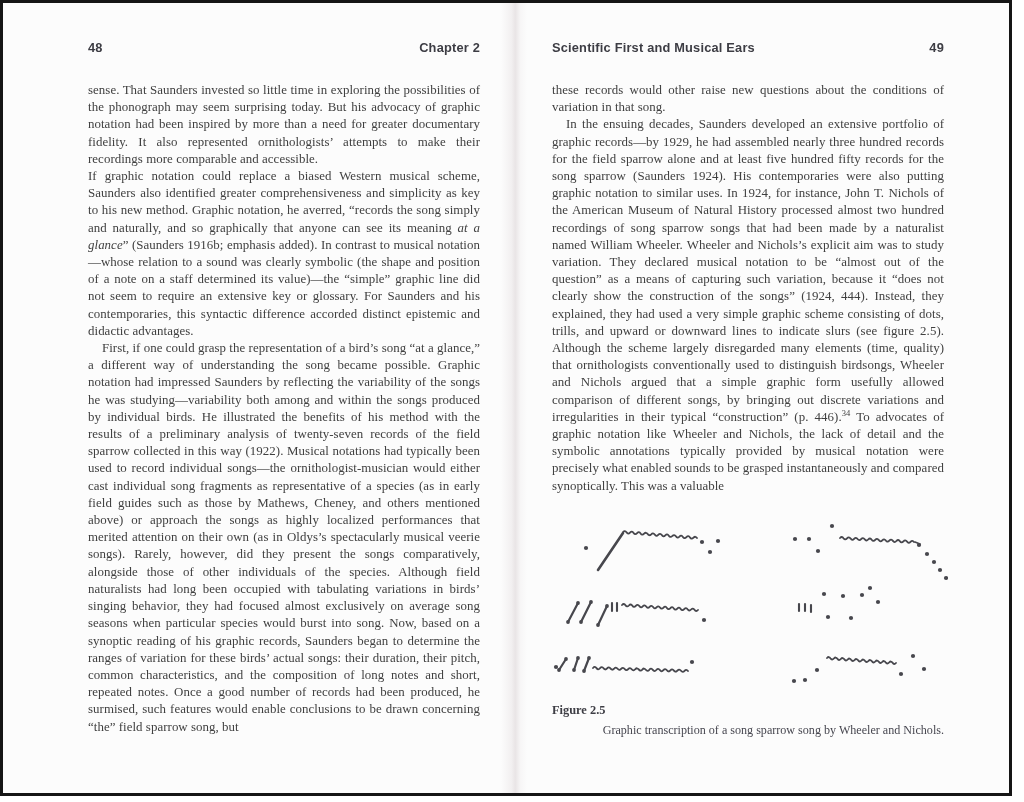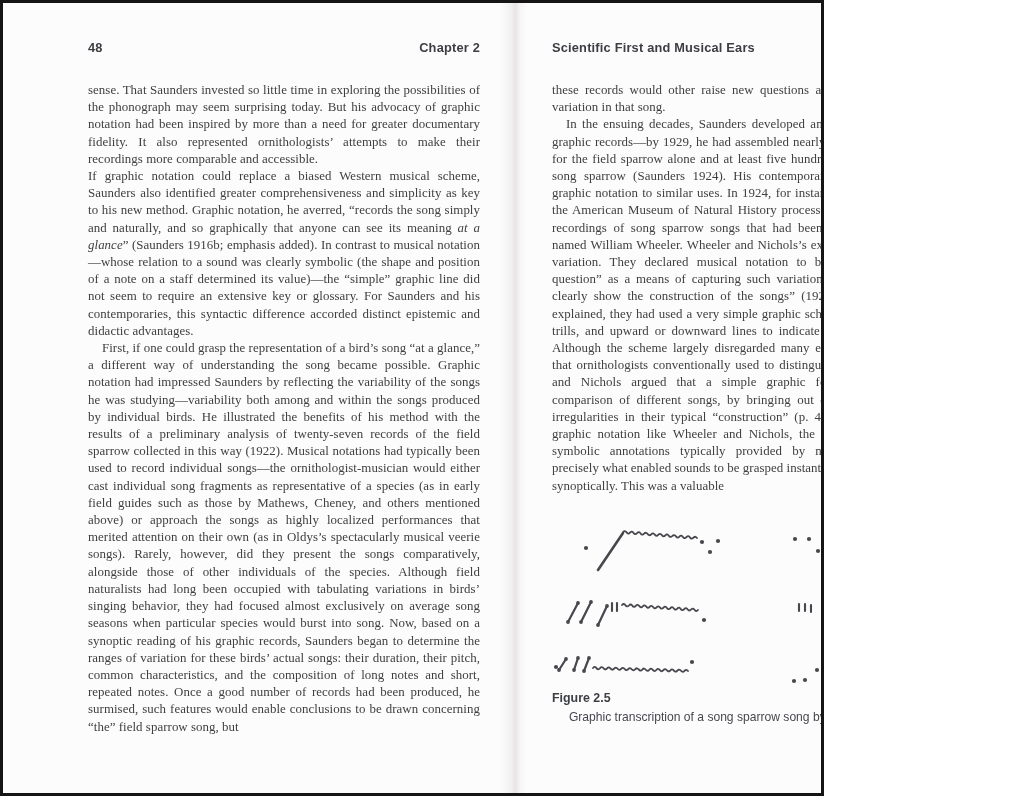--- a/index.html
+++ b/index.html
@@ -1,37 +1,37 @@
 <!DOCTYPE html>
 <html><head>
 <meta charset="utf-8">
 <style>
   html,body{margin:0;padding:0;background:#ffffff;}
   .canvas{position:relative;width:1024px;height:802px;background:#ffffff;overflow:hidden;}
-  .frame{position:absolute;left:0;top:0;width:824px;height:796px;box-sizing:border-box;
+  .frame{position:absolute;left:0;top:0;width:1012px;height:796px;box-sizing:border-box;
          border:3px solid #151515;background:#fcfcfc;overflow:hidden;}
   .gutter{position:absolute;left:498px;top:0;width:26px;height:100%;
           background:linear-gradient(90deg,rgba(125,95,105,0) 0%,rgba(125,95,105,0.08) 40%,rgba(125,95,105,0.15) 55%,rgba(125,95,105,0.04) 75%,rgba(125,95,105,0) 100%);}
   .page{position:absolute;top:0;width:392px;}
   .page.left{left:85px;}
   .page.right{left:549px;}
   .running-head{display:flex;justify-content:space-between;align-items:baseline;
                 margin-top:37px;margin-bottom:27px;
                 font-family:"Liberation Sans",sans-serif;font-weight:700;
                 font-size:12.8px;color:#3d3d44;letter-spacing:0.2px;}
   .body{margin:0;text-align:justify;font-family:"Liberation Serif",serif;
         font-size:12.9px;line-height:17.2px;color:#404040;letter-spacing:0.05px;}
   .indent{text-indent:14px;}
   .section-heading{font-family:"Liberation Sans",sans-serif;font-weight:700;
                    font-size:13.2px;color:#3d3d44;margin:20px 0 18px 0;letter-spacing:0.1px;}
   .it{font-style:italic;}
   sup{font-size:8.5px;line-height:0;vertical-align:super;}
   .fig{margin:20px 0 0 -6px;padding:0;}
   .fig svg{display:block;}
-  figcaption{margin:4px 0 0 6px;font-family:Liberation Sans, sans-serif;color:#474750;}
+  figcaption{margin:16px 0 0 6px;font-family:Liberation Serif, serif;color:#474750;}
   .fig-label{font-weight:700;font-size:12.4px;margin-bottom:4px;color:#3d3d44;}
   .fig-caption,.fig-source{font-size:12.1px;line-height:16.6px;text-align:right;}
 </style>
 </head>
 <body>
 
 <div class="canvas">
   <div class="frame">
     <div class="gutter"></div>
 

